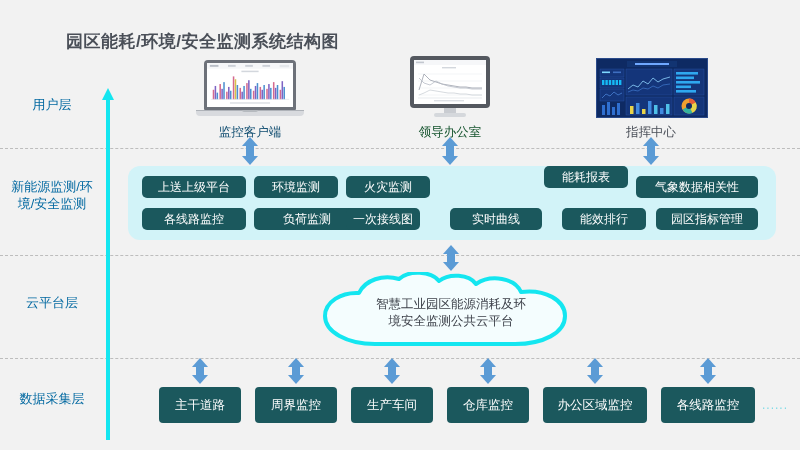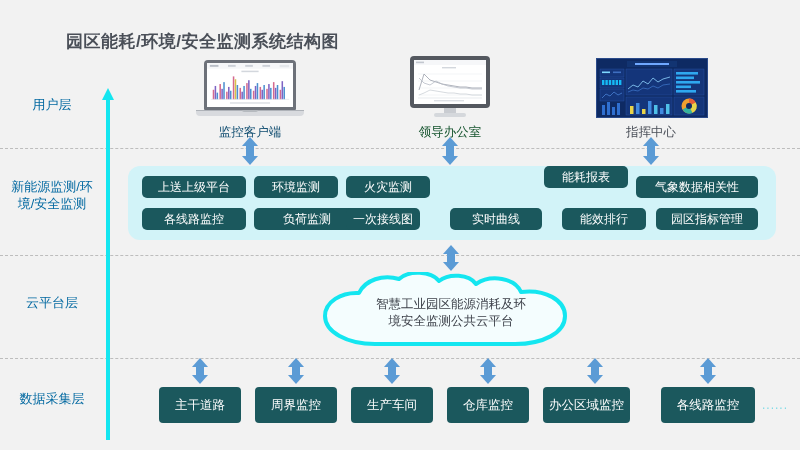--- a/index.html
+++ b/index.html
@@ -379,17 +379,17 @@
   <div class="darrow" style="left:700px;top:358px;height:26px">
     <div class="up"></div>
       <div class="stem" style="top:8px;height:10px;width:8px"></div>
       <div class="dn" style="top:17px"></div>
   </div>
 
   <div class="dbox" style="left:159px;width:82px">主干道路</div>
   <div class="dbox" style="left:255px;width:82px">周界监控</div>
   <div class="dbox" style="left:351px;width:82px">生产车间</div>
   <div class="dbox" style="left:447px;width:82px">仓库监控</div>
-  <div class="dbox" style="left:543px;width:87px">办公区域监控</div>
+  <div class="dbox" style="left:543px;width:104px">办公区域监控</div>
   <div class="dbox" style="left:661px;width:94px">各线路监控</div>
   <div class="ellipsis" style="left:762px">......</div>
 
 </div>
 
 </body></html>

